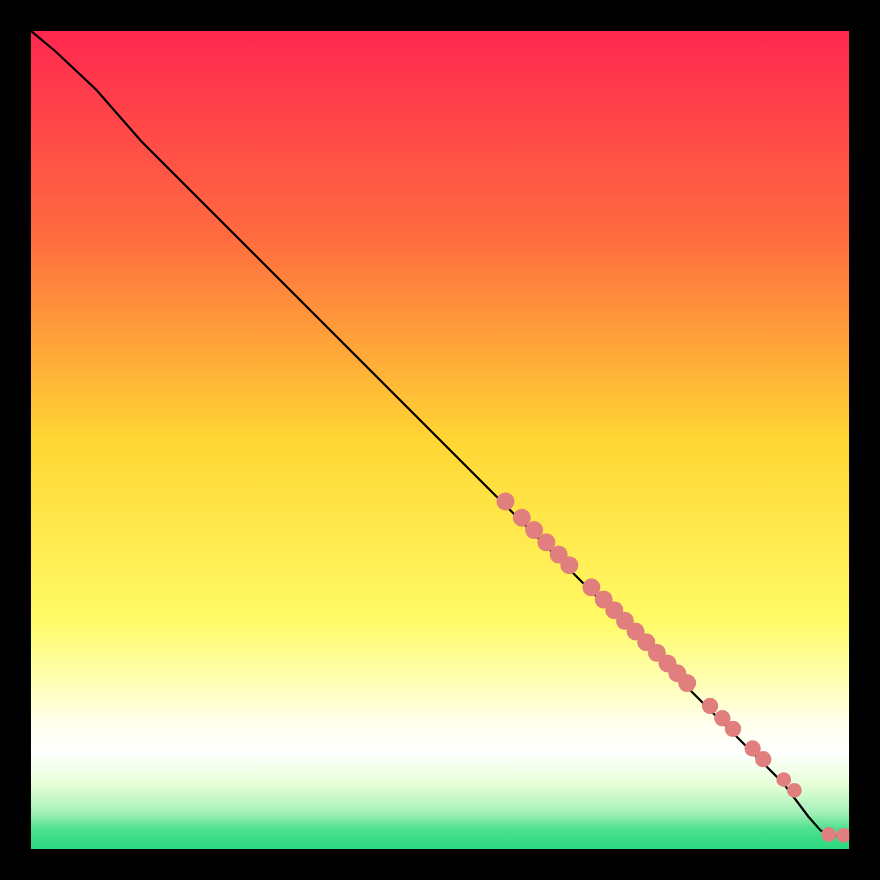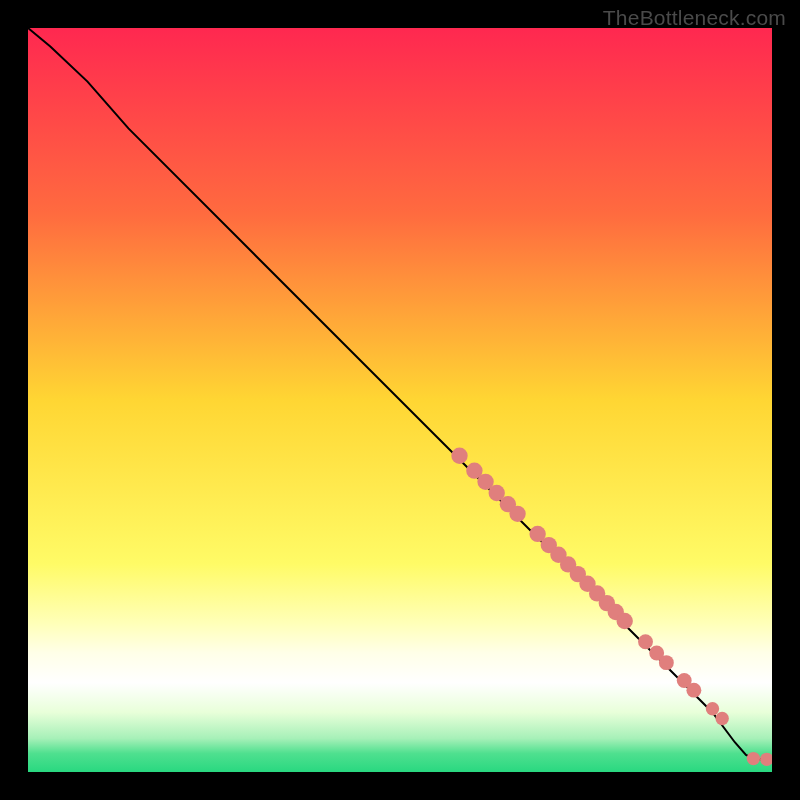--- a/index.html
+++ b/index.html
@@ -29,21 +29,20 @@
   svg {
     position: absolute;
     left: 28px;
     top: 28px;
   }
 </style>
 </head>
 <body>
 
 <div class="stage">
-  <div class="watermark">TheBottleneck.com</div>
 
   <svg id="plot" width="744" height="744" viewBox="0 0 744 744">
     <defs>
       <linearGradient id="bg-grad" x1="0" y1="0" x2="0" y2="1">
           <stop offset="0.00%" stop-color="#ff2850"></stop>
           <stop offset="25.00%" stop-color="#ff6b3f"></stop>
           <stop offset="50.00%" stop-color="#ffd633"></stop>
           <stop offset="72.00%" stop-color="#fffb66"></stop>
           <stop offset="80.00%" stop-color="#ffffb8"></stop>
           <stop offset="84.00%" stop-color="#ffffe8"></stop>

